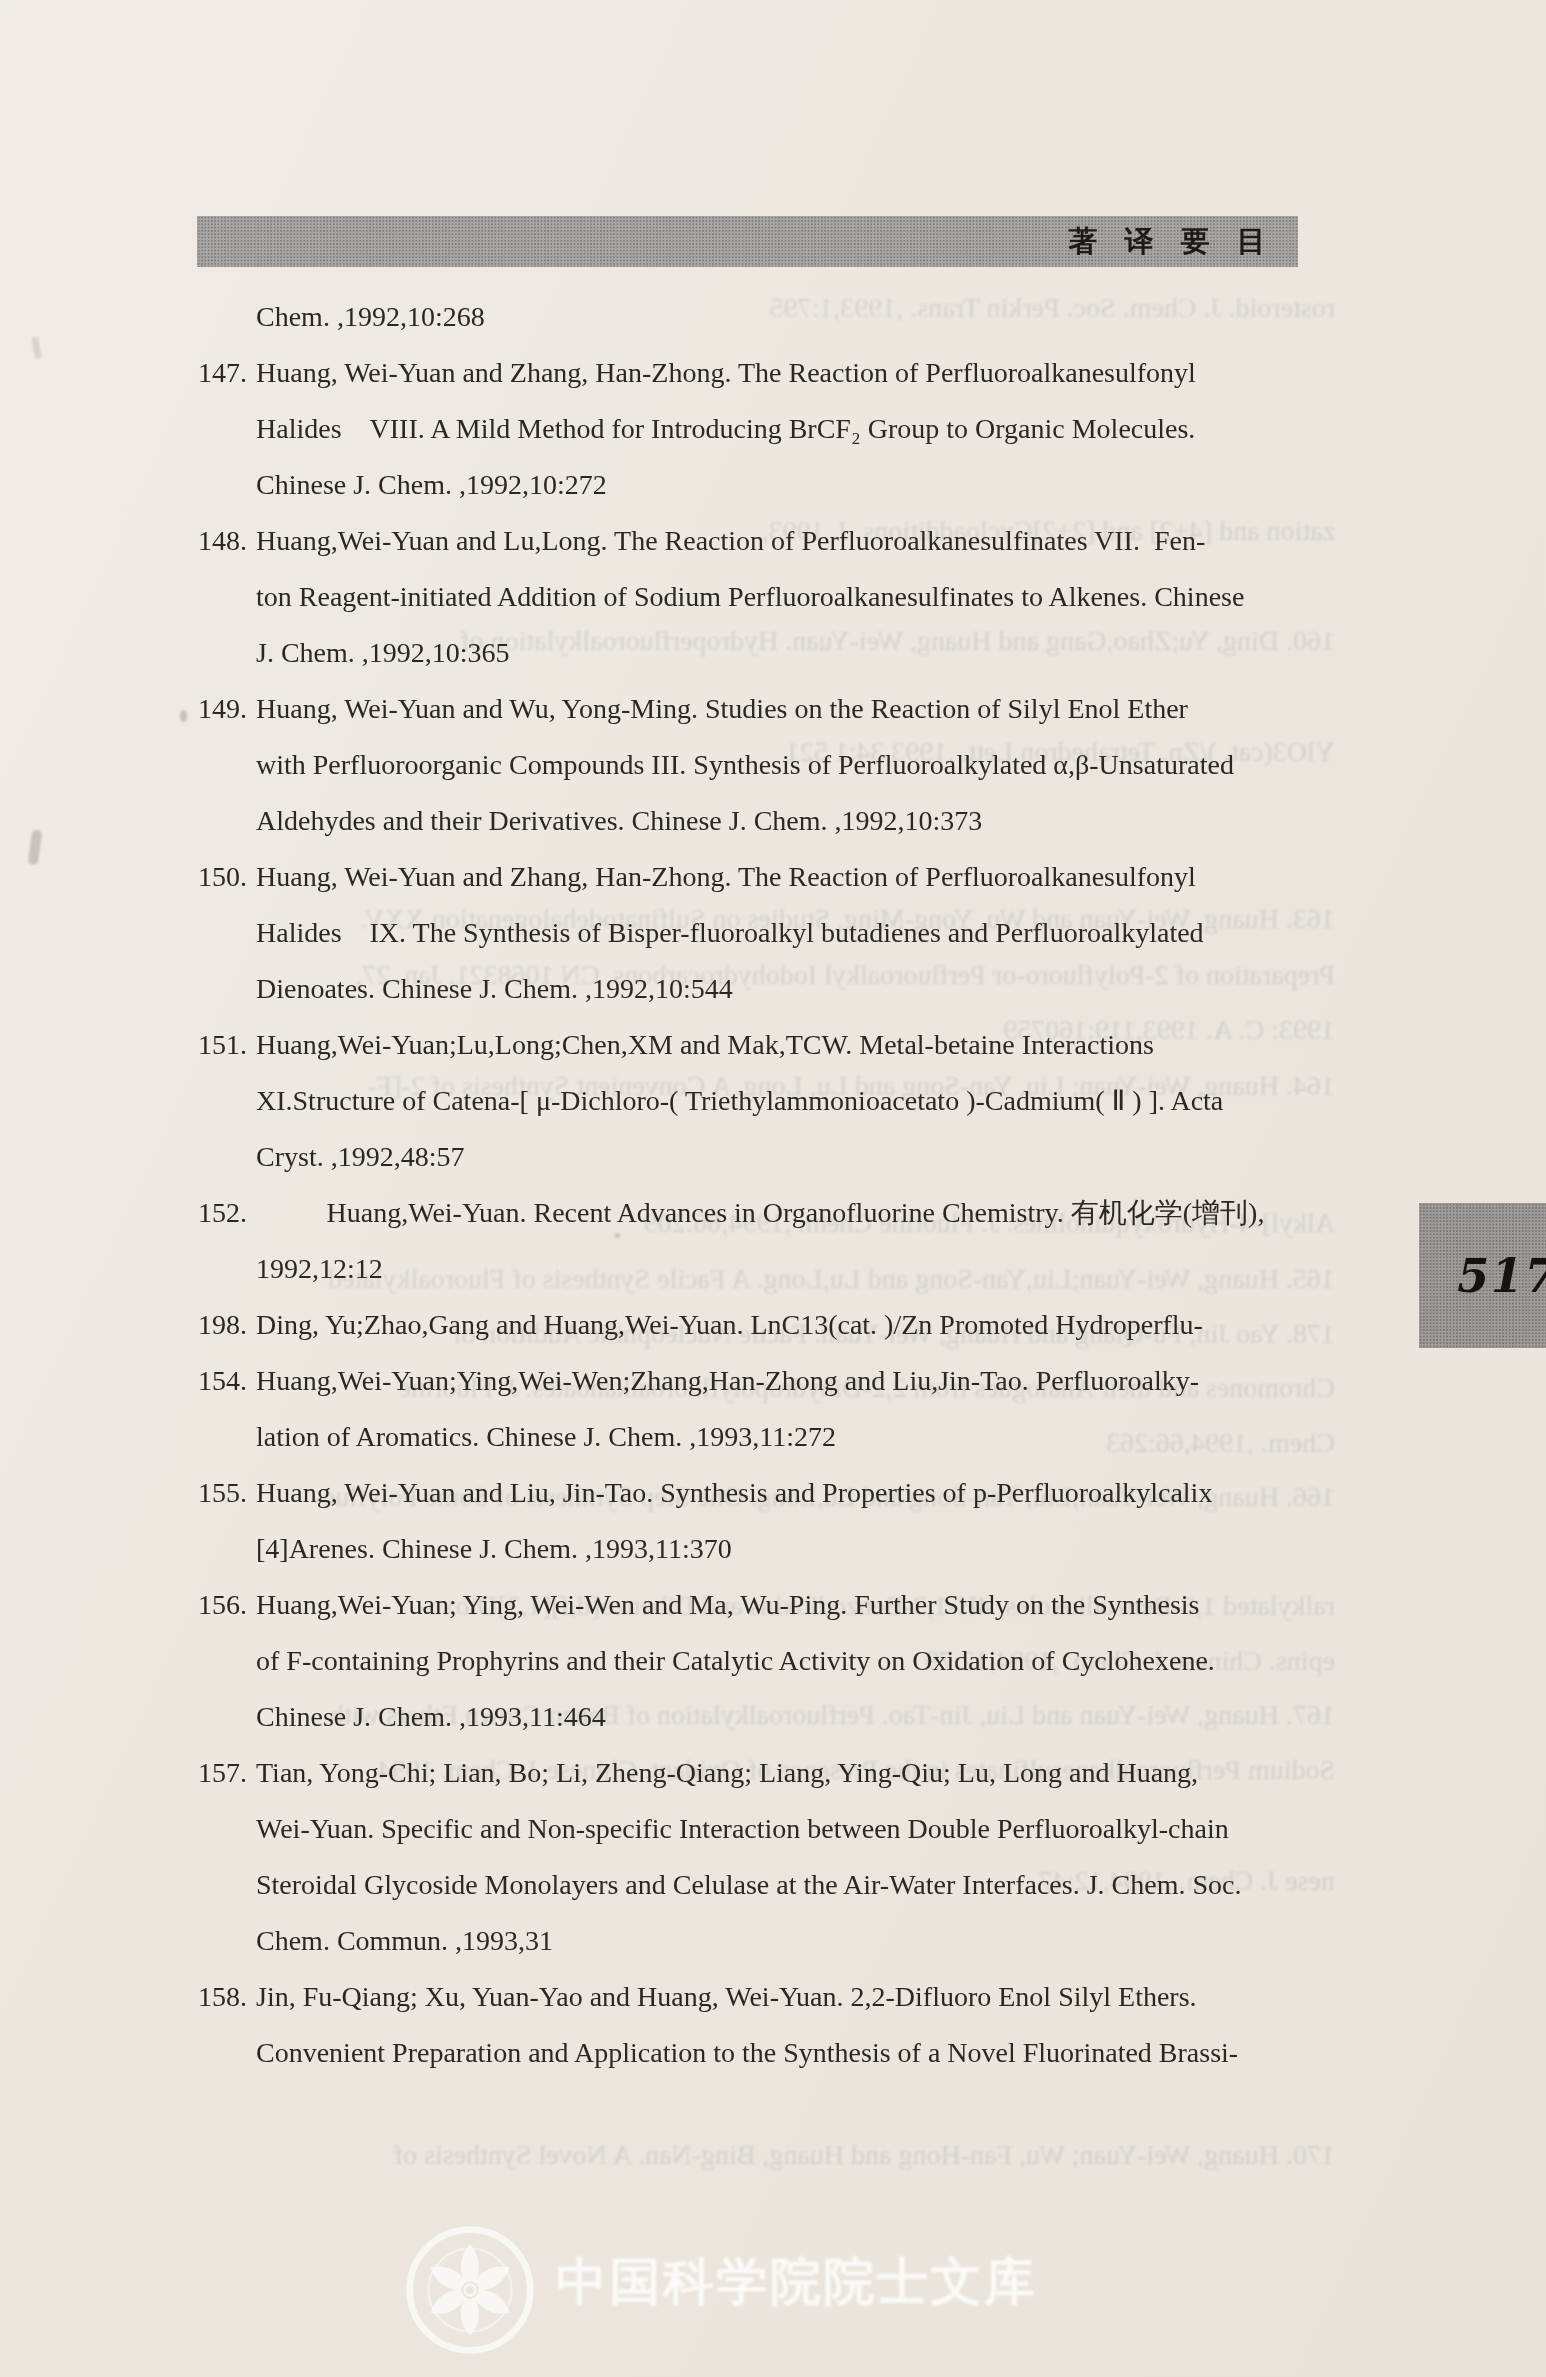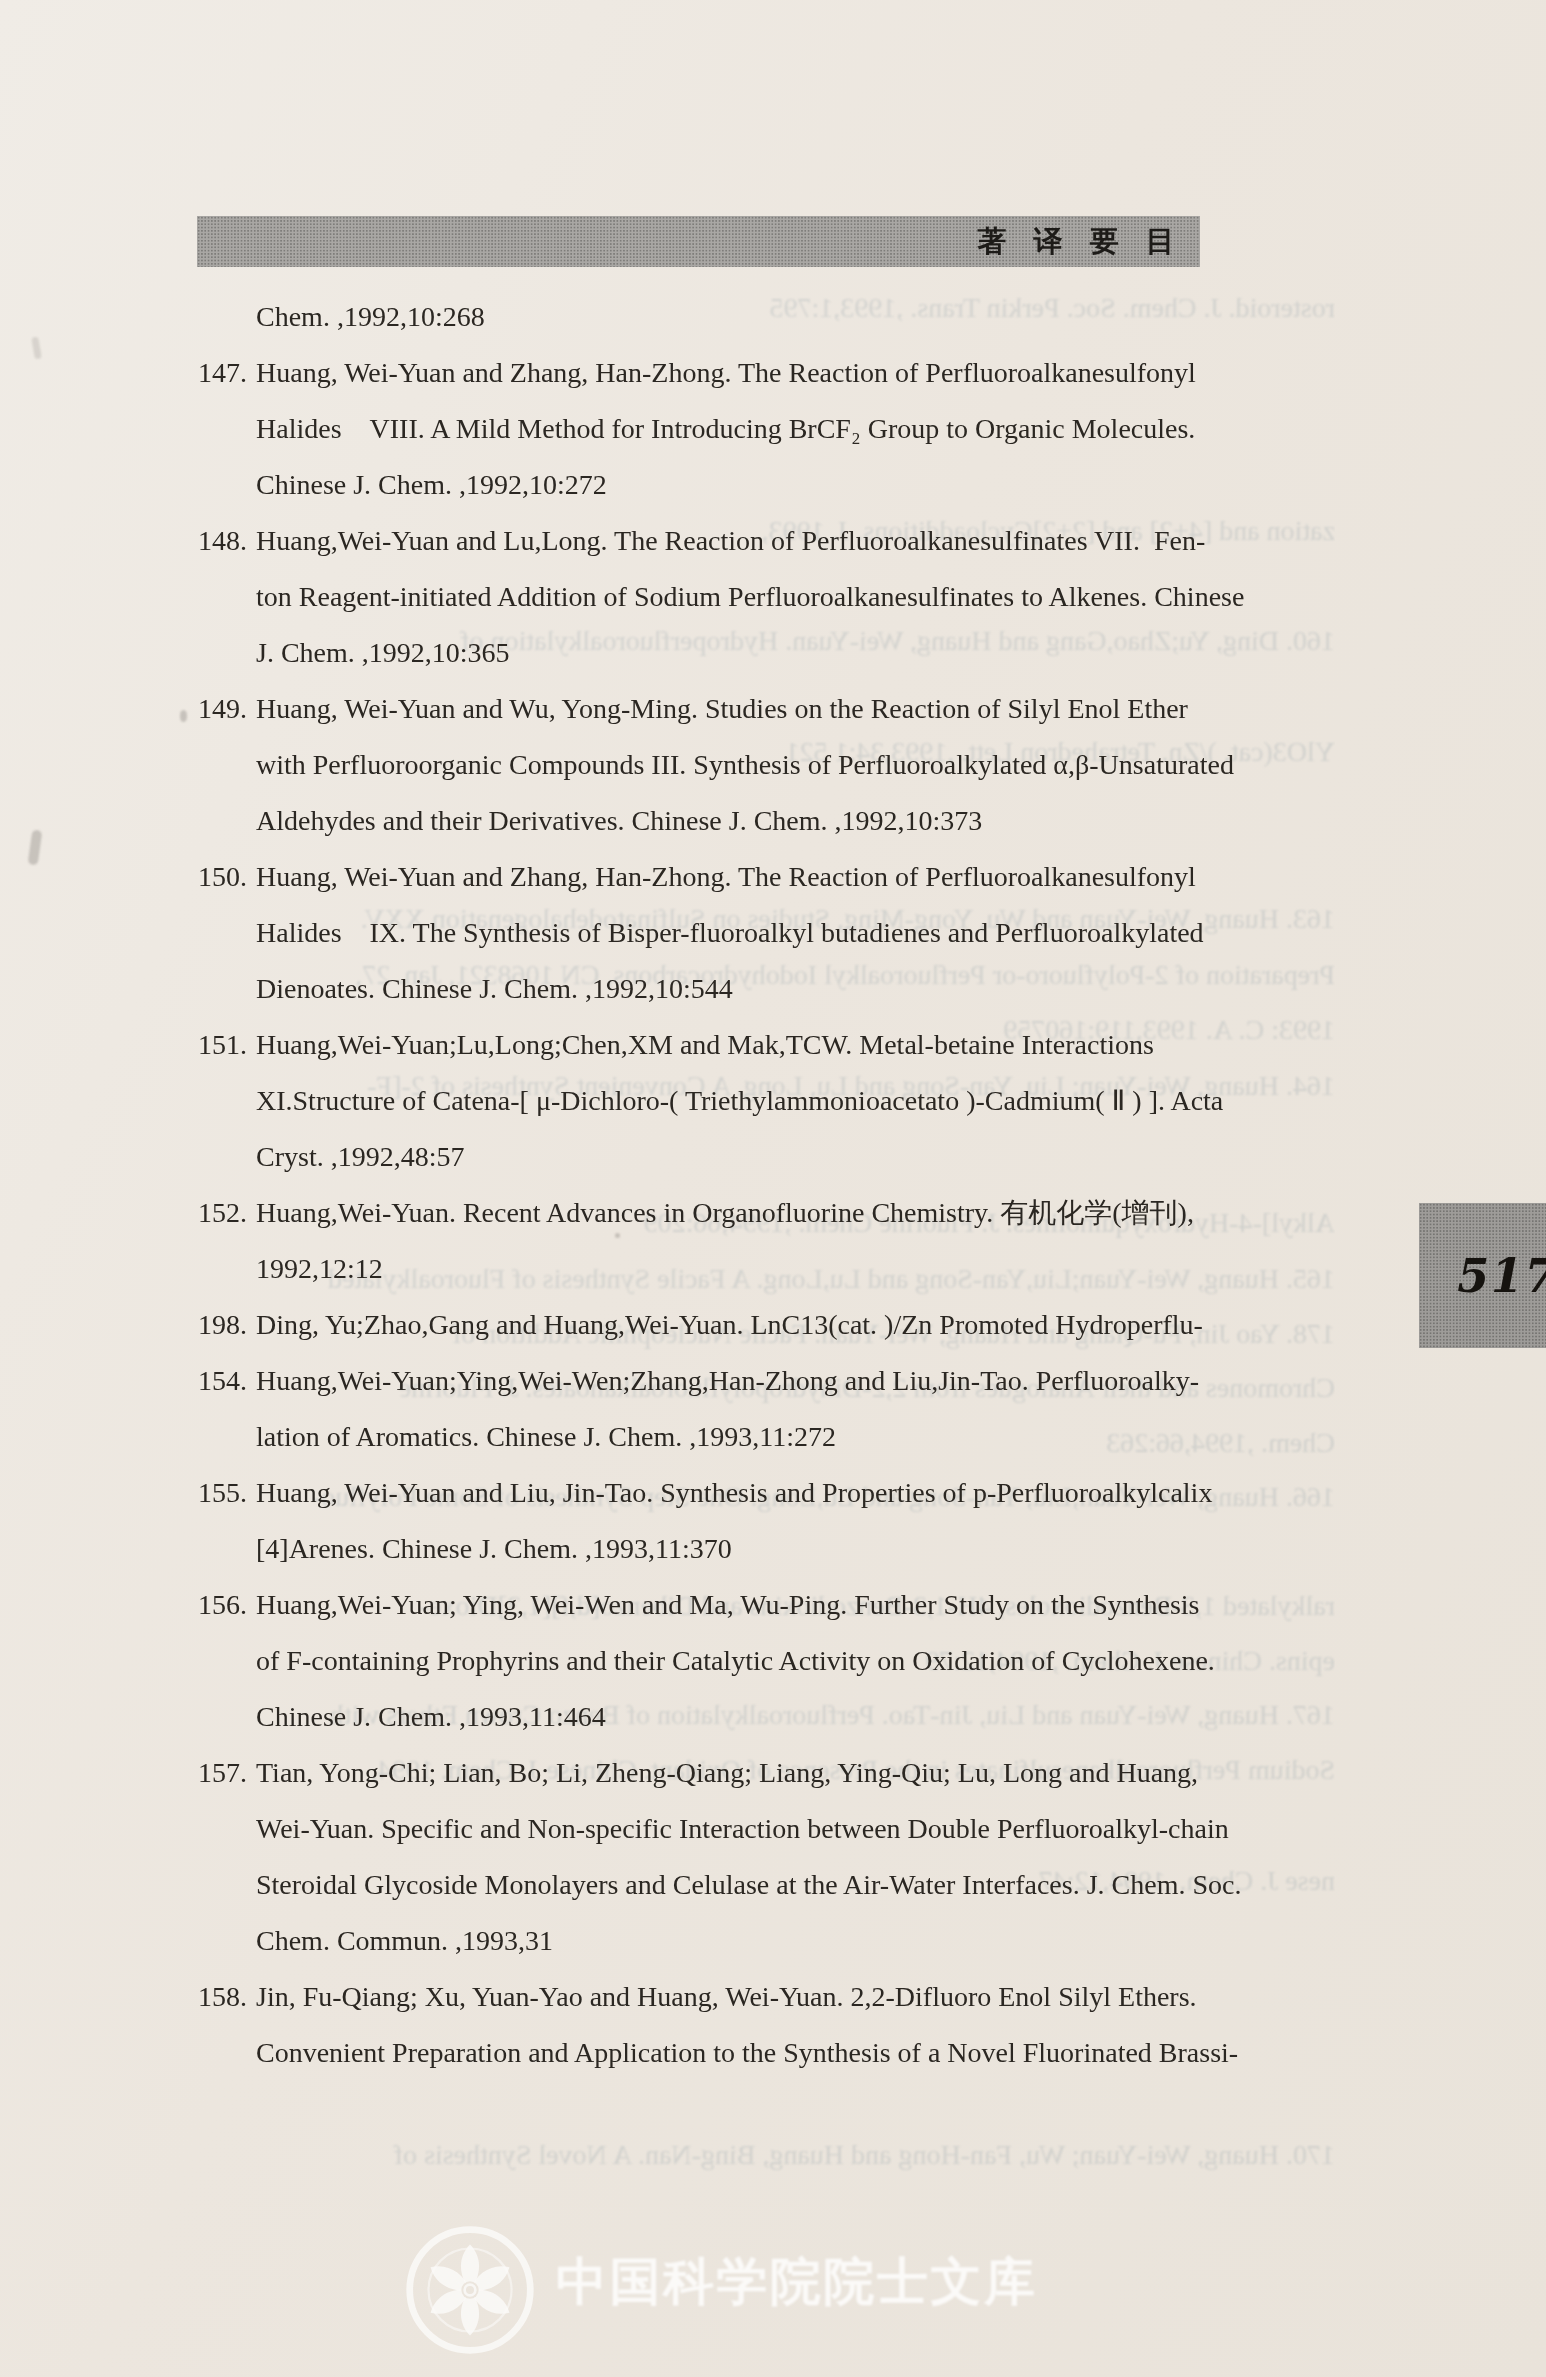--- a/index.html
+++ b/index.html
@@ -6,26 +6,26 @@
   body{
     position:relative;
     width:1546px;height:2377px;
     background:linear-gradient(115deg,#f0ece6 0%,#ece6de 45%,#e9e3da 100%);
     font-family:"Liberation Serif","DejaVu Serif",serif;
     color:#2b2722;
     overflow:hidden;
   }
   
   .header-bar{
-    position:absolute;left:197px;top:216px;width:1003px;height:51px;
+    position:absolute;left:197px;top:216px;width:1101px;height:51px;
     background-color:#a9a7a4;
     background-image:radial-gradient(rgba(55,55,52,0.38) 0.8px,transparent 1.2px);
     background-size:3.3px 3.3px;
     display:flex;align-items:center;justify-content:flex-end;
-    padding-right:22px;box-sizing:border-box;
+    padding-right:29px;box-sizing:border-box;
   }
   .header-title{
     font-size:29px;color:#1d1b18;letter-spacing:3.3px;word-spacing:13.2px;
     font-weight:bold;font-family:"Liberation Serif",serif;
   }
   
   .entries{
     position:absolute;left:198px;top:289px;width:1137px;font-family:Liberation Serif, serif;
   }
   .entry{position:relative;margin-left:58px;}
@@ -141,21 +141,21 @@
       <div class="line">Dienoates. Chinese J. Chem. ,1992,10:544</div>
     </div>
     <div class="entry">
       <span class="num">151.</span>
       <div class="line just" style="word-spacing: 0px;">Huang,Wei-Yuan;Lu,Long;Chen,XM and Mak,TCW. Metal-betaine Interactions</div>
       <div class="line just" style="word-spacing: 0px;">XI.Structure of Catena-[ μ-Dichloro-( Triethylammonioacetato )-Cadmium( Ⅱ ) ]. Acta</div>
       <div class="line">Cryst. ,1992,48:57</div>
     </div>
     <div class="entry">
       <span class="num">152.</span>
-      <div class="line just" style="word-spacing: 0px;">Huang,Wei-Yuan. Recent Advances in Organofluorine Chemistry. 有机化学(增刊),</div>
+      <div class="line just" style="word-spacing: 0px; text-align: center;">Huang,Wei-Yuan. Recent Advances in Organofluorine Chemistry. 有机化学(增刊),</div>
       <div class="line">1992,12:12</div>
     </div>
     <div class="entry">
       <span class="num">198.</span>
       <div class="line just" style="word-spacing: 0px;">Ding, Yu;Zhao,Gang and Huang,Wei-Yuan. LnC13(cat. )/Zn Promoted Hydroperflu-</div>
     </div>
     <div class="entry">
       <span class="num">154.</span>
       <div class="line just" style="word-spacing: 0px;">Huang,Wei-Yuan;Ying,Wei-Wen;Zhang,Han-Zhong and Liu,Jin-Tao. Perfluoroalky-</div>
       <div class="line">lation of Aromatics. Chinese J. Chem. ,1993,11:272</div>

